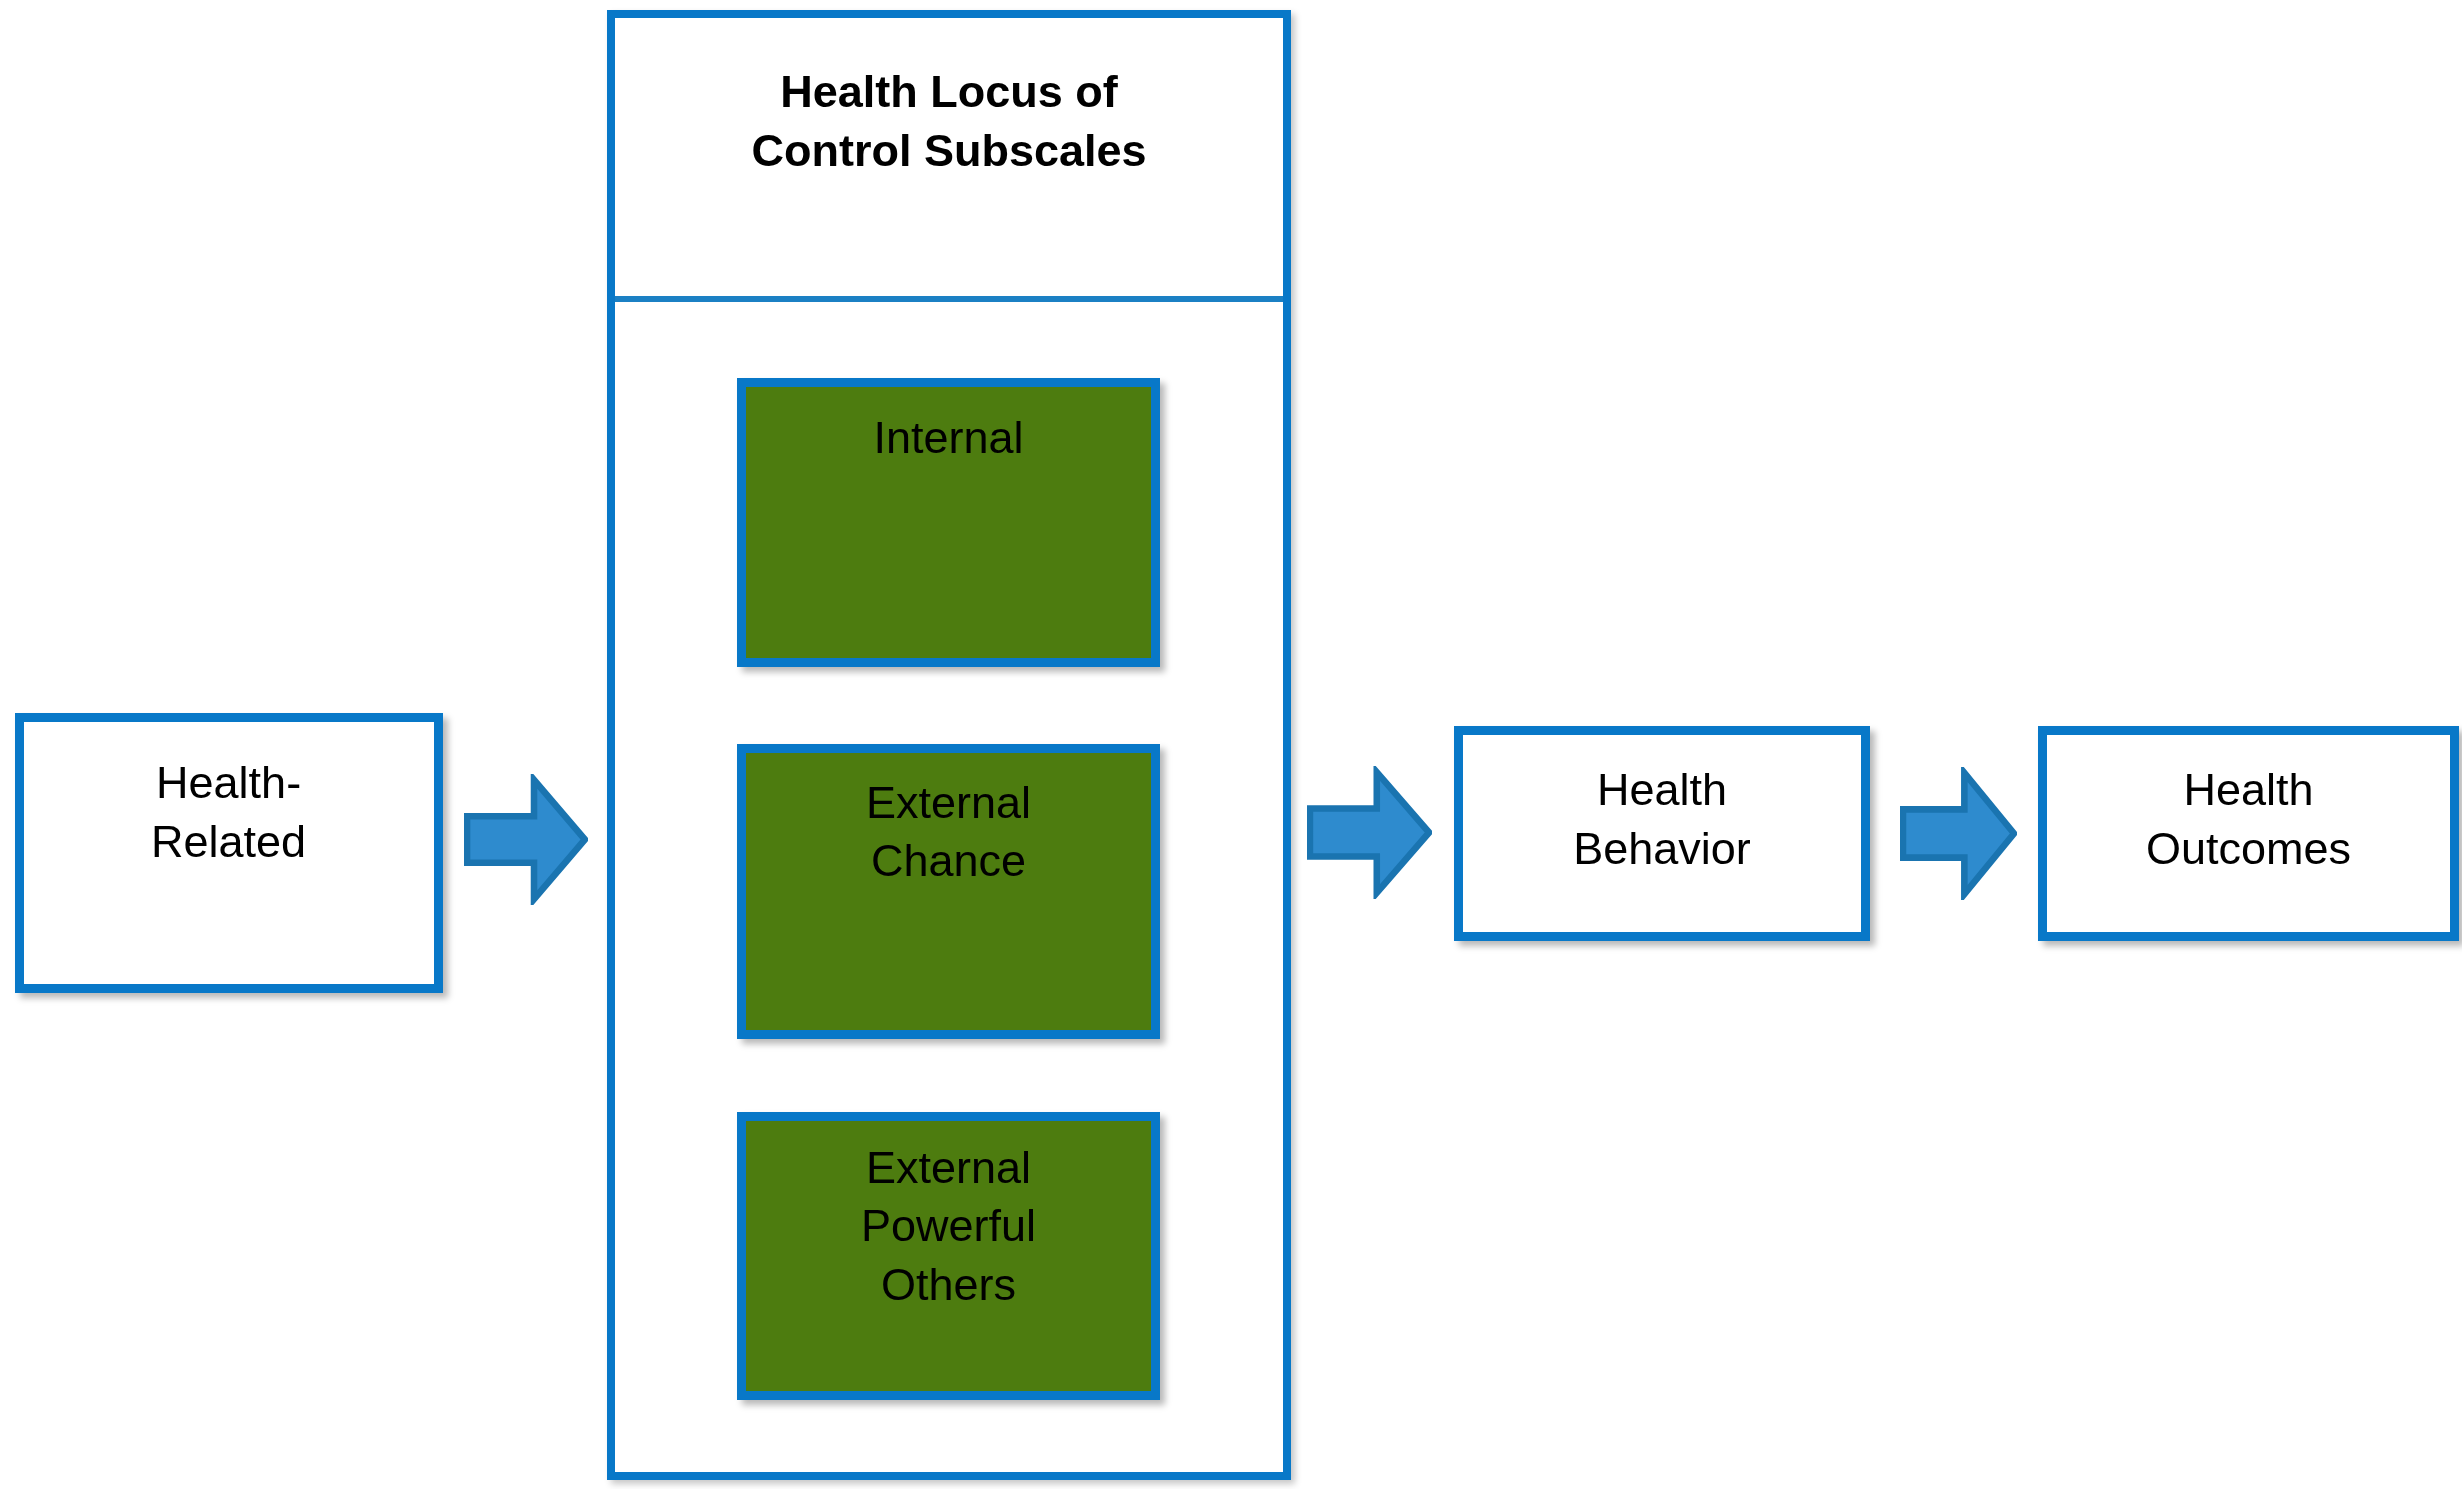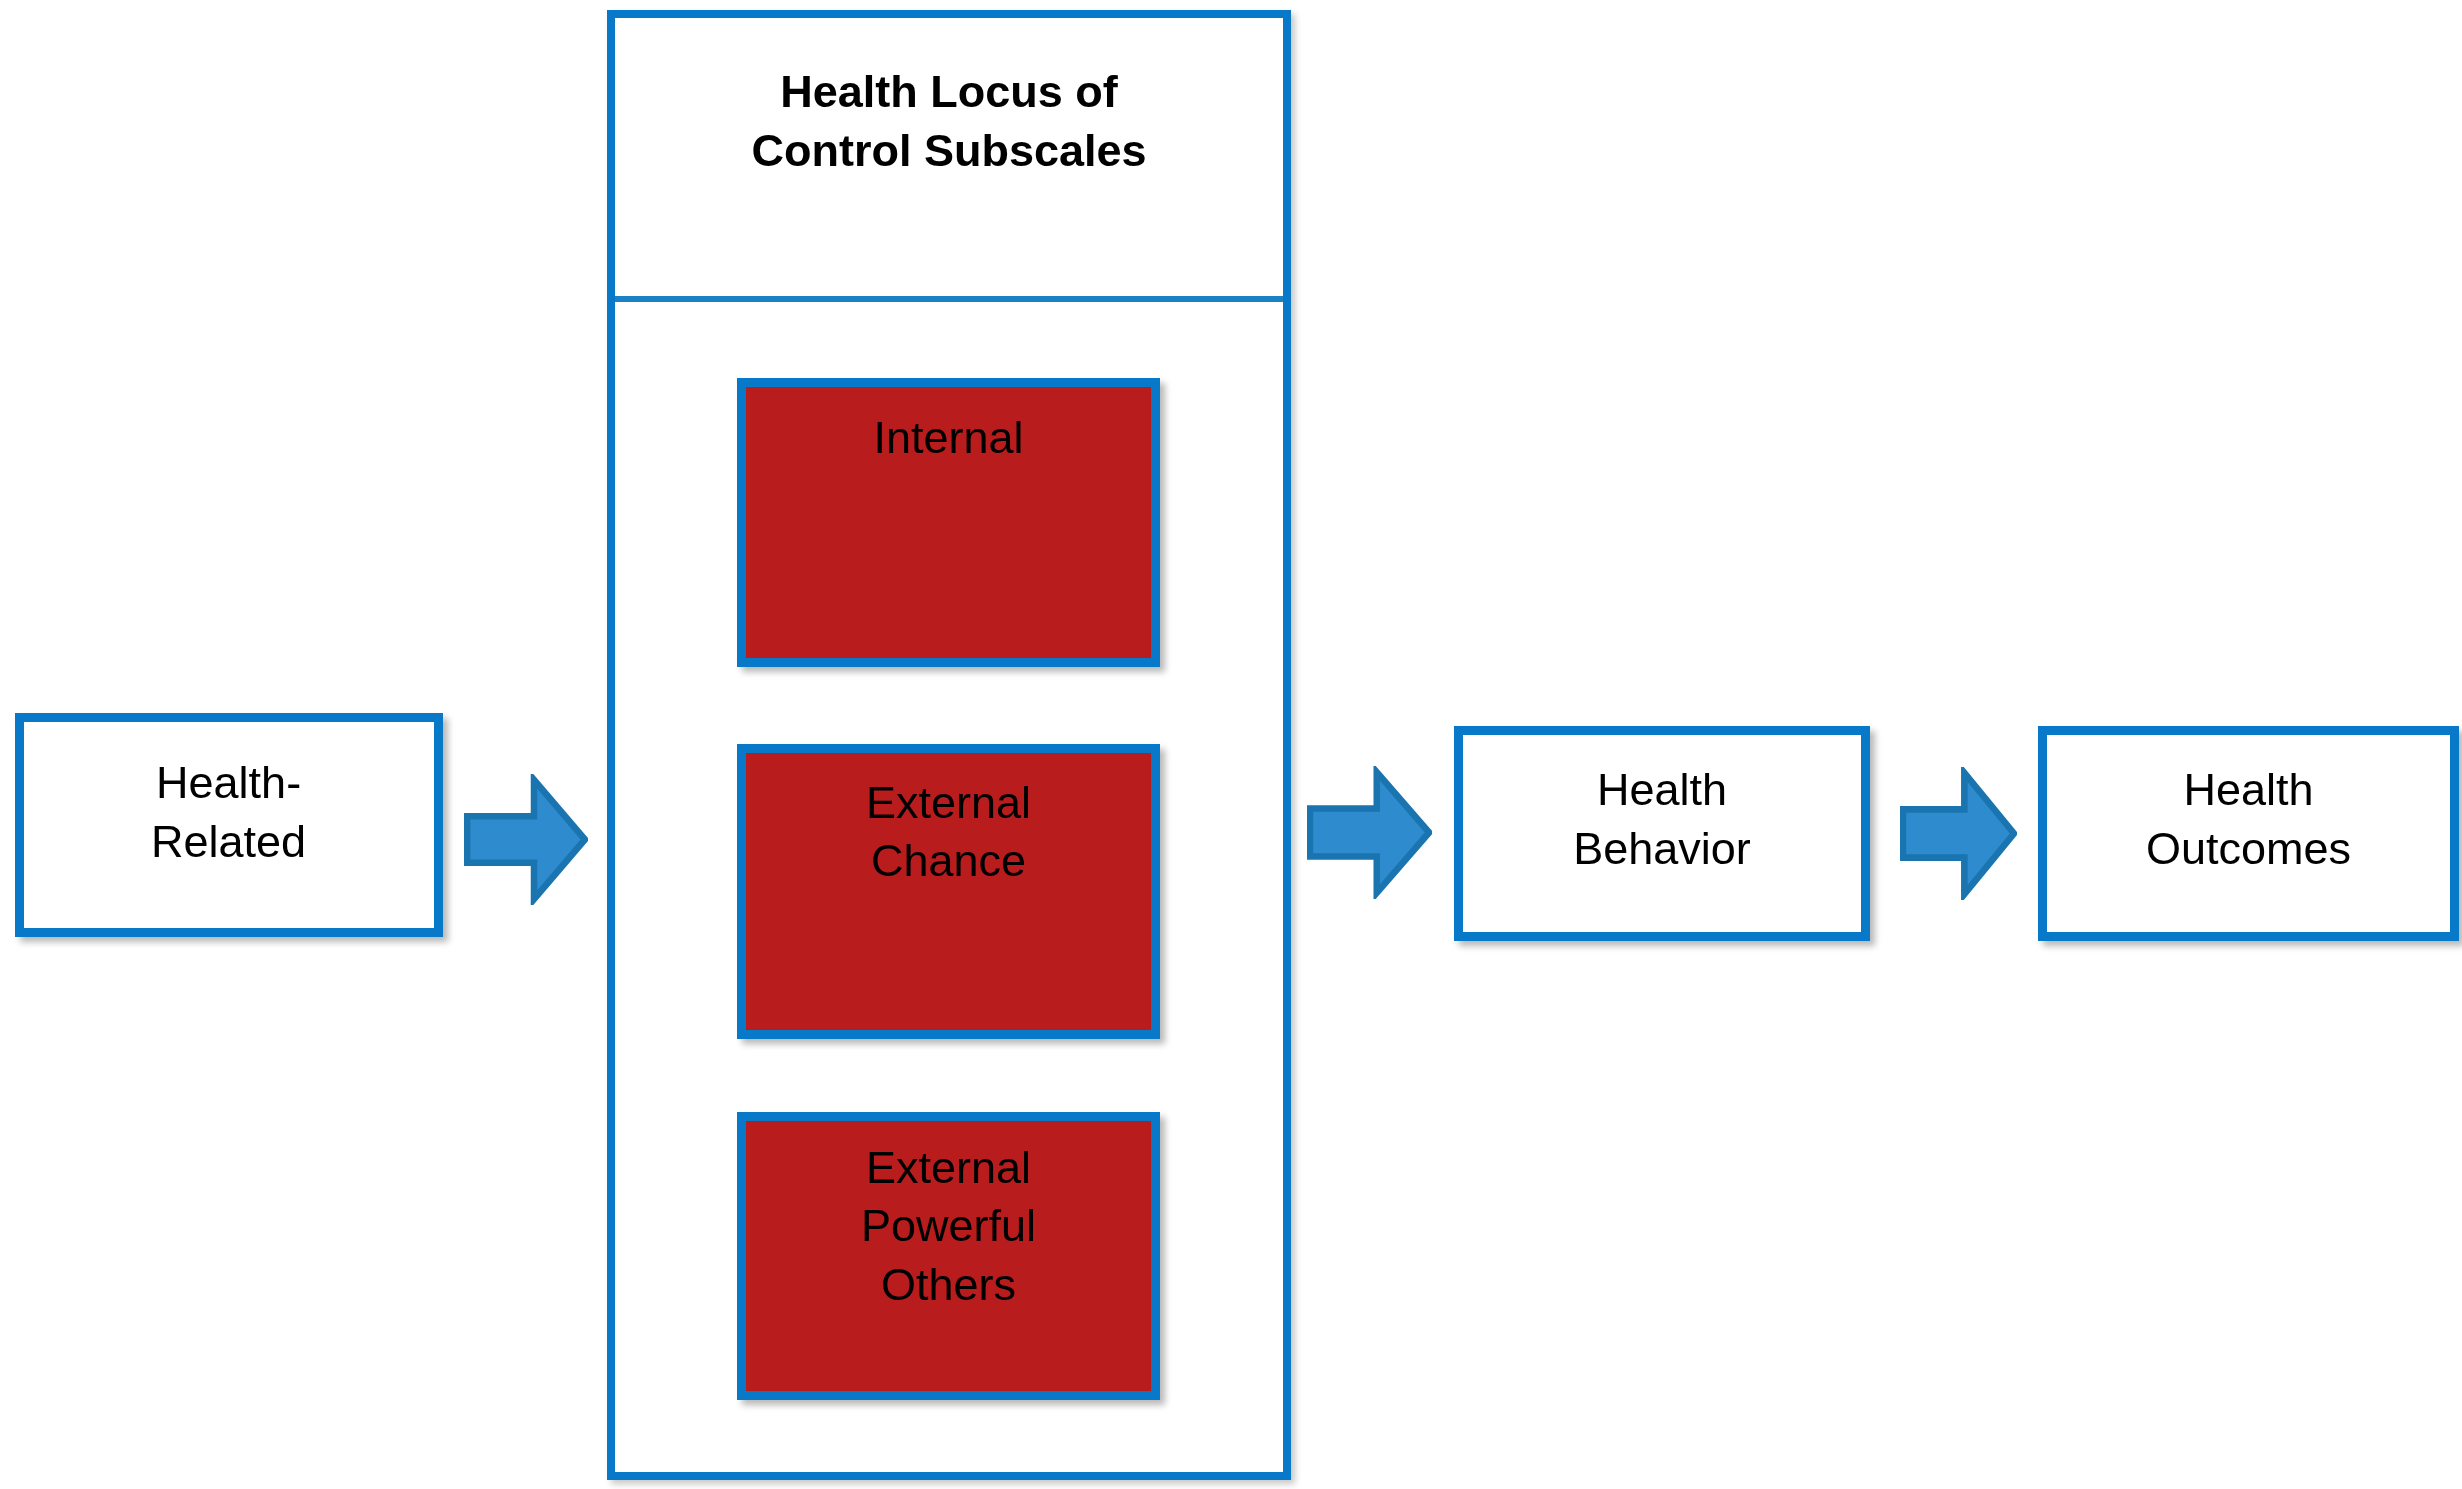--- a/index.html
+++ b/index.html
@@ -34,21 +34,21 @@
     white-space: pre-line;
     color: #000000;
     font-weight: 400;
   }
 
   
   #health-related {
     left: 14.6px;
     top: 713px;
     width: 428px;
-    height: 224px;
+    height: 280px;
   }
   #health-related .box-label {
     top: 32px;
     font-size: 45px;
   }
 
   
   #hloc-container {
     left: 607px;
     top: 10.2px;
@@ -68,21 +68,21 @@
   }
   #hloc-header .box-label {
     top: 45px;
     font-size: 45px;
     font-weight: bold;
   }
 
   .subscale-box {
     position: absolute;
     box-sizing: border-box;
-    background: #b91c1c;
+    background: #4d7c0f;
     border: 9.5px solid #0878c8;
     box-shadow: 5.1px 5.1px 6.6px rgba(0,0,0,0.28);
     left: 122px;
     width: 423px;
   }
   .subscale-box .box-label {
     font-size: 45px;
   }
   #subscale-0 { top: 360px;  height: 289px; }
   #subscale-0 .box-label { top: 22px; }

